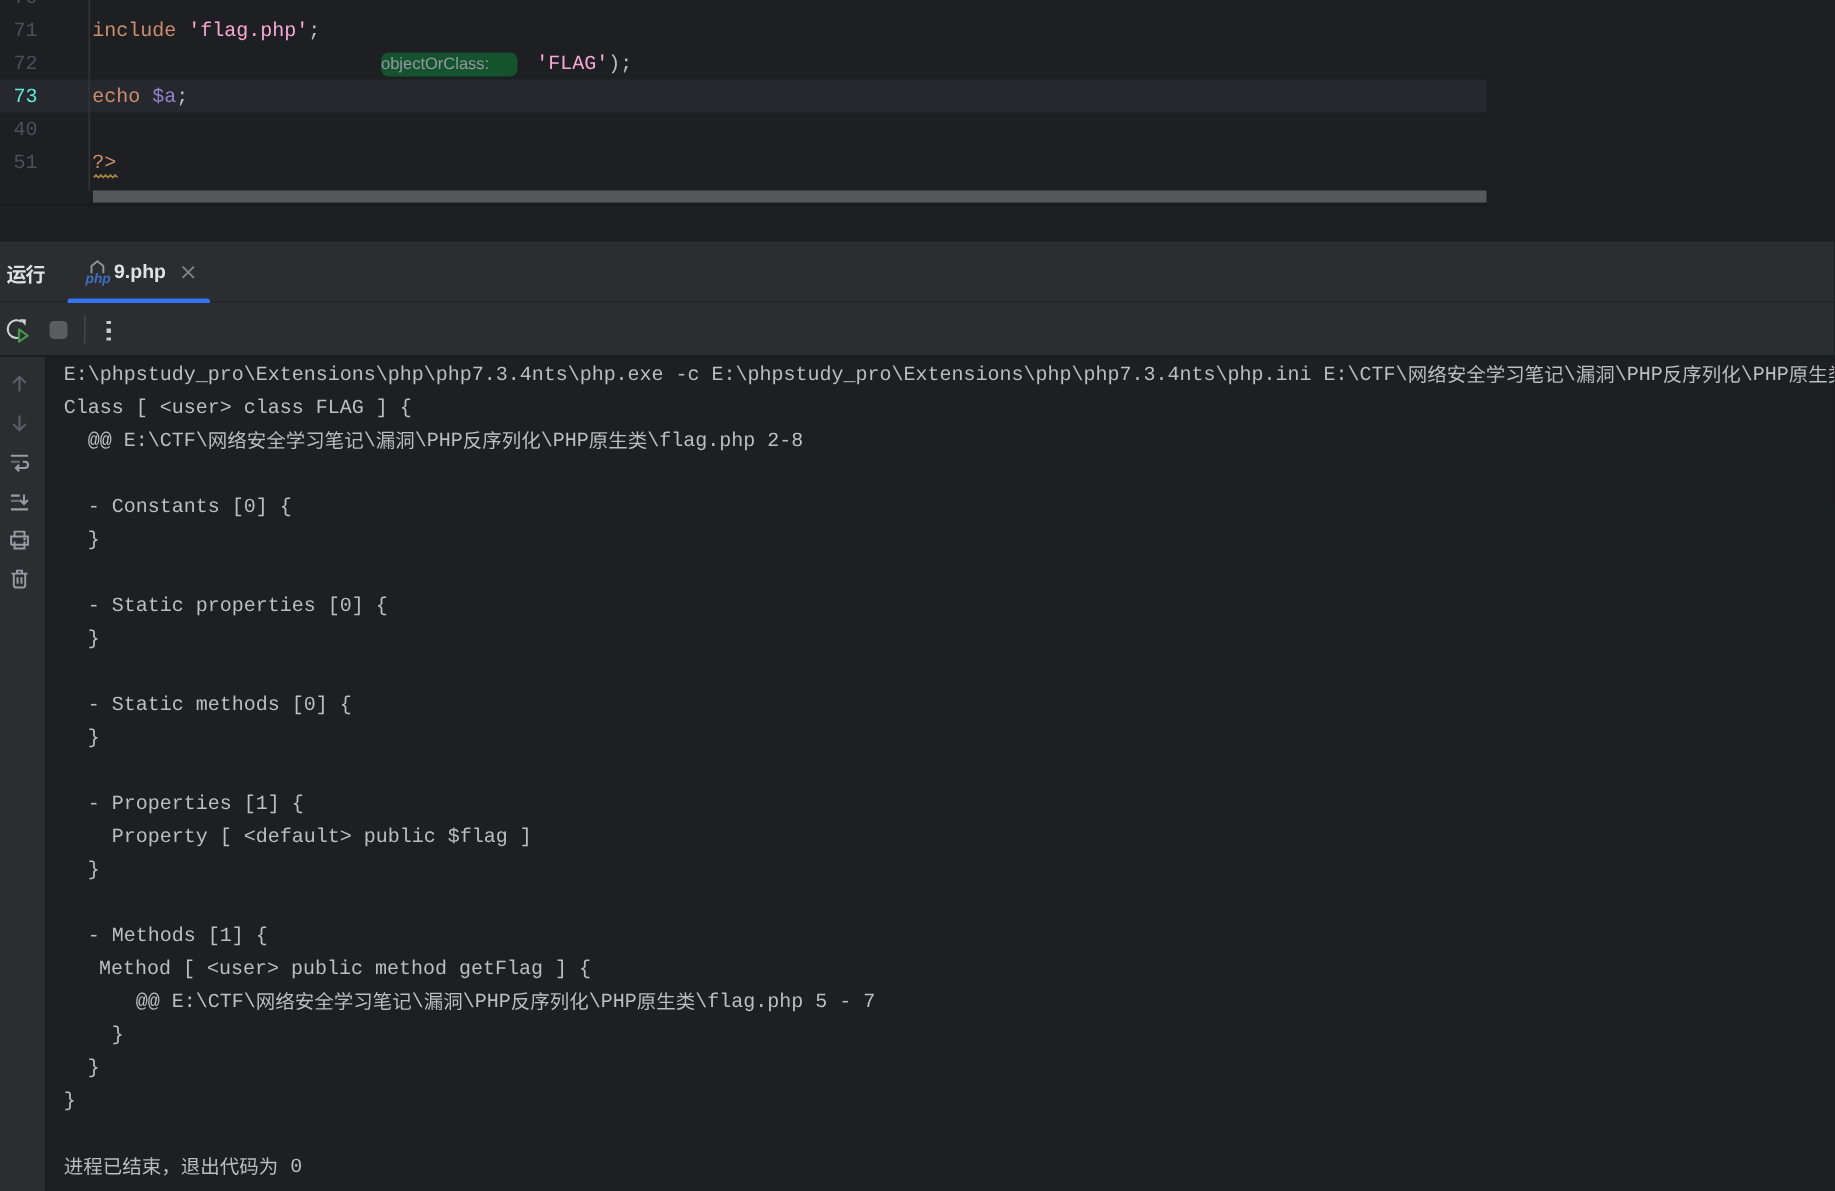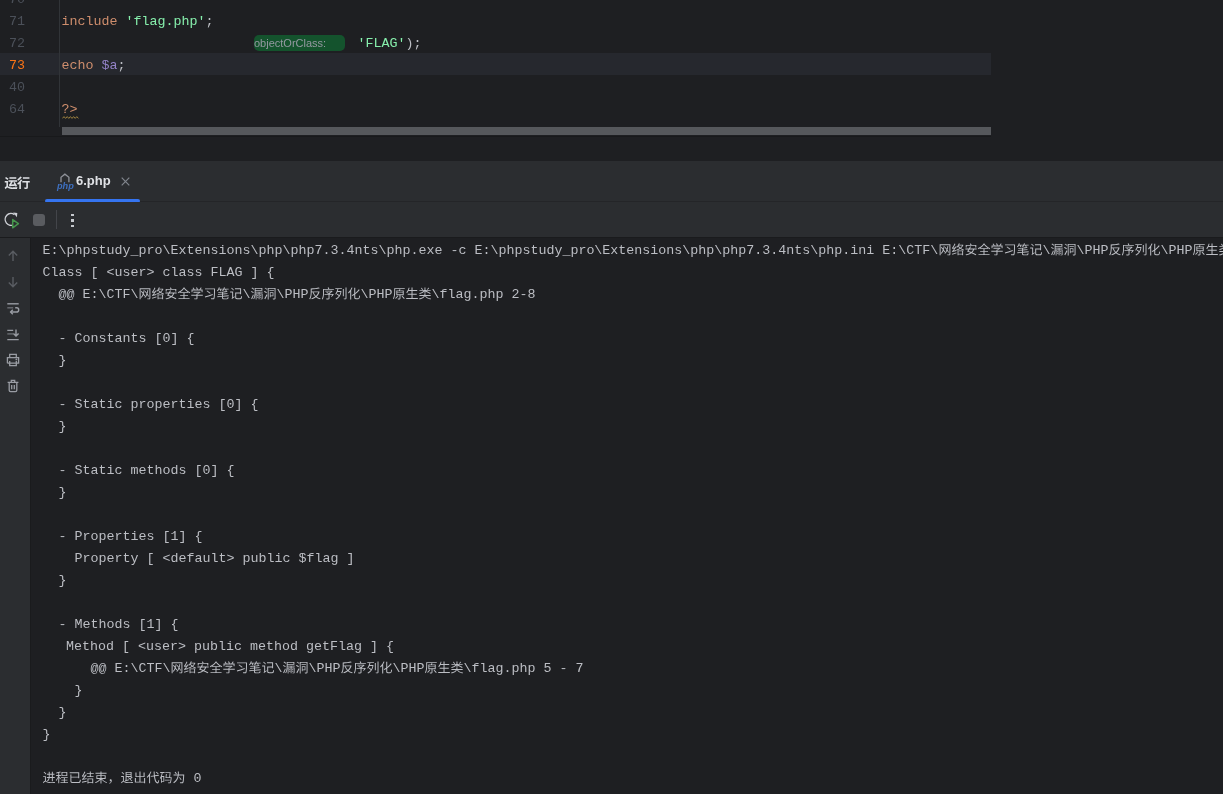--- a/index.html
+++ b/index.html
@@ -1,53 +1,53 @@
 <!DOCTYPE html>
 <html><head><meta charset="utf-8">
 <style>
 *{margin:0;padding:0;box-sizing:border-box}
 html,body{width:1223px;height:794px;background:#1e1f22;overflow:hidden;position:relative}
 .m{position:absolute;font:13.33px/22px "Liberation Mono",monospace;color:#bcbec4;white-space:pre;letter-spacing:0}
 .abs{position:absolute}
-.kw{color:#cf8e6d}.str{color:#86efac}.vr{color:#9382c7}
+.kw{color:#cf8e6d}.str{color:#f9a8d4}.vr{color:#9382c7}
 .num{position:absolute;left:0;width:25px;text-align:right;font:13.33px/22px "Liberation Mono",monospace;color:#4b5059}
 .ic{position:absolute}
 </style></head>
 <body>
 
 <div class="abs" style="left:0;top:0;width:991px;height:137px;background:#1e1f22;overflow:hidden">
   <div class="abs" style="left:0;top:53px;width:1223px;height:22px;background:#26282e"></div>
   <div class="abs" style="left:59px;top:0;width:1px;height:127px;background:#313438"></div>
   <div class="abs" style="left:1022px;top:0;width:1px;height:127px;background:#36383d"></div>
   <div class="num" style="top:-11.2px">70</div>
   <div class="num" style="top:10.8px">71</div>
   <div class="num" style="top:32.8px">72</div>
-  <div class="num" style="top:54.8px;color:#f97316">73</div>
+  <div class="num" style="top:54.8px;color:#5eead4">73</div>
   <div class="num" style="top:76.8px">40</div>
-  <div class="num" style="top:98.8px">64</div>
+  <div class="num" style="top:98.8px">51</div>
   <span class="m" style="left:61.5px;top:10.8px"><span class="kw">include</span> <span class="str">'flag.php'</span>;</span>
   <span class="abs" style="left:254px;top:34.5px;width:90.5px;height:16px;background:#14532d;border-radius:5px;font:11px/16px 'Liberation Sans',sans-serif;color:#9498a1;text-align:left">objectOrClass:</span>
   <span class="m" style="left:357.5px;top:32.8px"><span class="str">'FLAG'</span>);</span>
   <span class="m" style="left:61.5px;top:54.8px"><span class="kw">echo</span> <span class="vr">$a</span>;</span>
   <span class="m" style="left:61.5px;top:98.8px"><span class="kw">?&gt;</span></span>
   <svg class="abs" style="left:62px;top:115.2px" width="18" height="5" viewBox="0 0 18 5">
       <path d="M0.4 3.4 L2 1.6 L3.6 3.4 L5.2 1.6 L6.8 3.4 L8.4 1.6 L10 3.4 L11.6 1.6 L13.2 3.4 L14.8 1.6 L16.4 3.4" fill="none" stroke="#9e823f" stroke-width="1"></path>
     </svg>
   <div class="abs" style="left:62px;top:127px;width:1161px;height:8px;background:#56585c"></div>
   <div class="abs" style="left:1022px;top:127px;width:1px;height:8px;background:#68696d"></div>
   <div class="abs" style="left:0;top:135.5px;width:1223px;height:2px;background:#18191b"></div>
 </div>
 
 <div class="abs" style="left:0;top:161px;width:1223px;height:41px;background:#2b2d30;border-bottom:1px solid #242528">
 
   <svg class="ic" style="left:54px;top:10px" width="22" height="22" viewBox="0 0 22 22">
     <path d="M7 11.2 L7 6.3 L10.9 3.2 L14.9 6.3 L14.9 11.2" fill="none" stroke="#8f9299" stroke-width="1.3"></path>
     <text x="3" y="17.8" font-family="Liberation Sans,sans-serif" font-style="italic" font-weight="bold" font-size="9.2" fill="#3e70c0">php</text>
   </svg>
-  <span class="abs" style="left:76px;top:7px;font:bold 13px/26px 'Liberation Sans',sans-serif;color:#dfe1e5">6.php</span>
+  <span class="abs" style="left:76px;top:7px;font:bold 13px/26px 'Liberation Sans',sans-serif;color:#dfe1e5">9.php</span>
   <svg class="ic" style="left:119px;top:14px" width="13" height="13" viewBox="0 0 13 13">
       <path d="M2.7 2.7 L10.3 10.3 M10.3 2.7 L2.7 10.3" stroke="#81858d" stroke-width="1.2"></path>
     </svg>
   <div class="abs" style="left:45px;top:38px;width:95px;height:4px;background:#3574f0;border-radius:2px"></div>
 </div>
 
 <div class="abs" style="left:0;top:202px;width:1223px;height:35px;background:#2b2d30">
   <svg class="ic" style="left:4px;top:9px" width="19" height="19" viewBox="0 0 19 19">
     <path d="M10.5 3.6 A 5.9 5.9 0 1 0 10.05 13.5" fill="none" stroke="#ced0d6" stroke-width="1.4"></path>
     <path d="M9.2 1.6 L13.3 2.0 L12.9 6.2 Z" fill="#ced0d6" stroke="none"></path>

